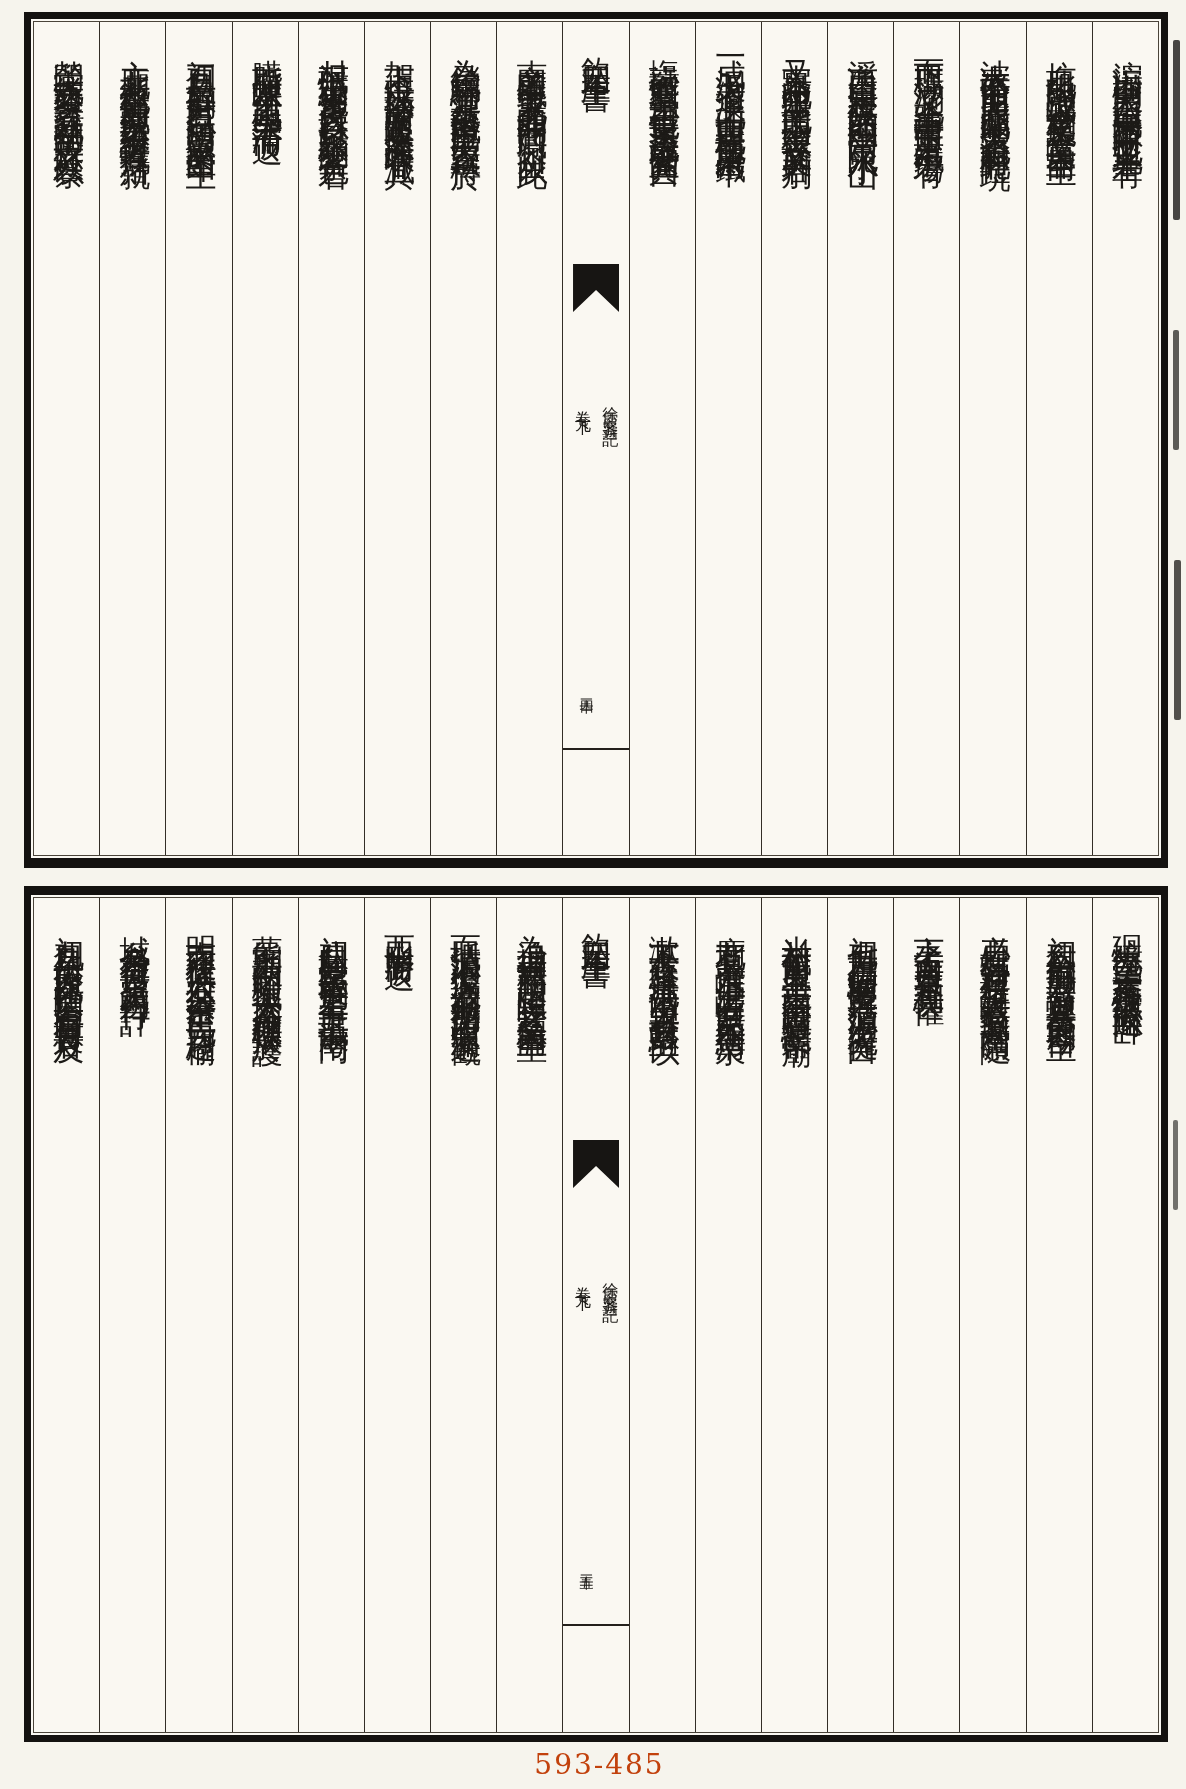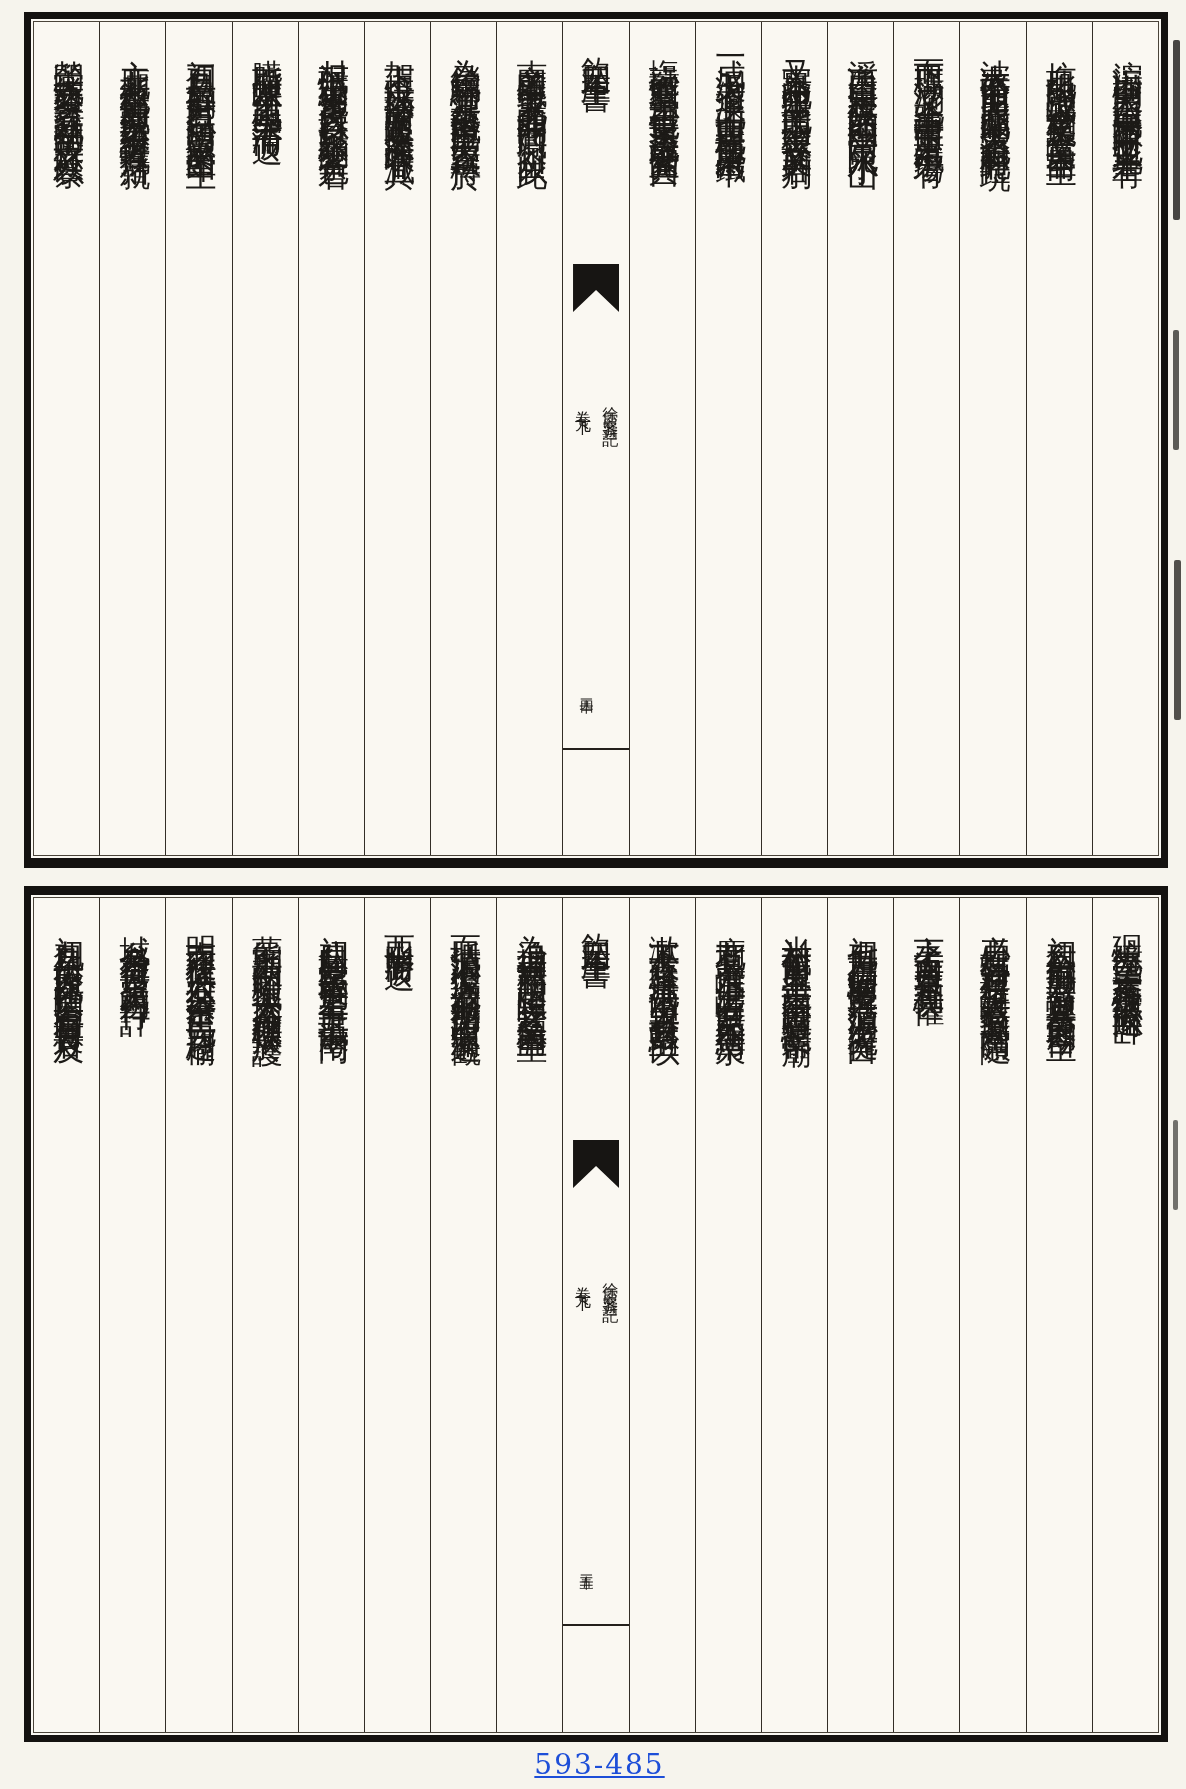--- a/index.html
+++ b/index.html
@@ -88,23 +88,22 @@
     position: absolute; top: 726px; left: 0;
     width: 100%; height: 2px; background: #23201c;
   }
 
   .page-number {
     position: absolute;
     top: 1748px; left: 50%;
     transform: translateX(-45%);
     font-size: 28px;
     letter-spacing: 2px;
-    color: #1d4ed8;
+    color: #c2410c;
     font-family: "DejaVu Serif", serif;
-    text-decoration: underline;
   }
 
   
   .speck { position: absolute; background: #1b1916; border-radius: 2px; }
   .speck1 { right: 6px; top: 40px;  width: 7px; height: 180px; opacity: .8; }
   .speck2 { right: 7px; top: 330px; width: 6px; height: 120px; opacity: .7; }
   .speck3 { right: 5px; top: 560px; width: 7px; height: 160px; opacity: .75; }
   .speck4 { right: 8px; top: 1120px; width: 5px; height: 90px; opacity: .6; }
 </style>
 </head>

